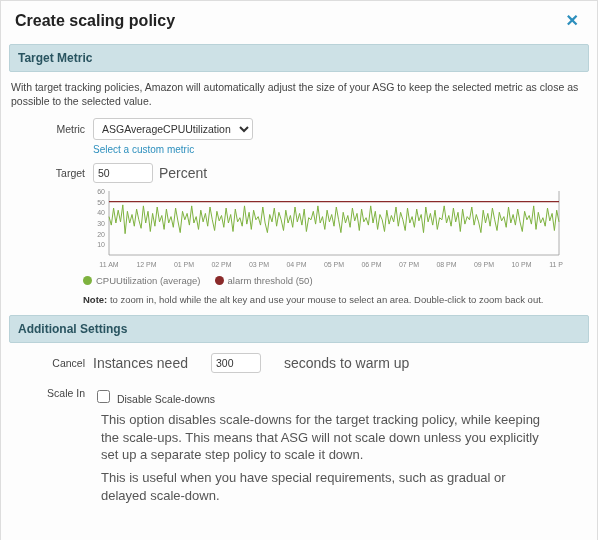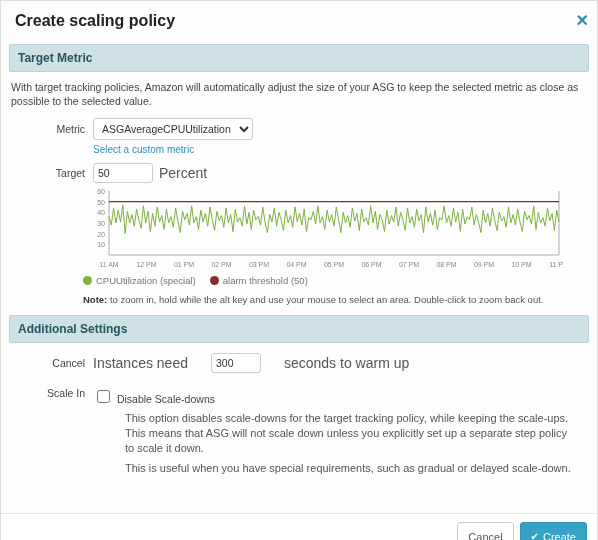--- a/index.html
+++ b/index.html
@@ -12,21 +12,21 @@
     width: 598px;
   }
   .dialog {
     width: 598px;
     border: 1px solid #ddd;
     background: #fdfdfd;
   }
   .dlg-header {
     display:flex;
     align-items:center;
-    padding: 10px 8px 10px 14px;
+    padding: 10px 18px 10px 14px;
   }
   .dlg-title {
     font-size: 16px;
     font-weight: 600;
     color: #222;
     flex:1;
   }
   .dlg-close {
     color:#2d8fbd;
     font-size:16px;
@@ -98,24 +98,24 @@
     align-items:center;
   }
   .lg-sw { display:inline-block; width:9px; height:9px; border-radius:50%; margin-right:4px; vertical-align:-1px;}
   .note {
     font-size: 9.5px;
     color:#555;
     padding:4px 0 10px 0;
   }
   .note b { color:#333; }
   .warm-help {
-    font-size: 11px;
+    font-size: 13px;
     color:#555;
     line-height:1.35;
-    margin-left:116px;
+    margin-left:92px;
     width: 450px;
   }
   .warm-help p { margin: 5px 0; }
   .footer {
     display:flex;
     justify-content:flex-end;
     gap:6px;
     padding:8px 10px;
     border-top:1px solid #e5e5e5;
     background:#fff;
@@ -192,21 +192,21 @@
           <text x="326" y="78" text-anchor="middle" font-size="7" fill="#888">07 PM</text>
           <text x="363.5" y="78" text-anchor="middle" font-size="7" fill="#888">08 PM</text>
           <text x="401" y="78" text-anchor="middle" font-size="7" fill="#888">09 PM</text>
           <text x="438.5" y="78" text-anchor="middle" font-size="7" fill="#888">10 PM</text>
           <text x="476" y="78" text-anchor="middle" font-size="7" fill="#888">11 PM</text>
           <path d="M26.0 27.6 L28.3 36.1 L30.6 19.1 L32.9 34.0 L35.2 21.2 L37.5 32.9 L39.8 15.9 L42.1 44.7 L44.4 22.3 L46.7 34.0 L49.0 25.5 L51.3 37.2 L53.6 20.1 L55.8 30.8 L58.1 39.3 L60.4 16.9 L62.7 34.0 L65.0 22.3 L67.3 42.5 L69.6 24.4 L71.9 37.2 L74.2 18.0 L76.5 32.9 L78.8 26.5 L81.1 40.4 L83.4 20.1 L85.7 34.0 L88.0 27.6 L90.3 38.3 L92.6 19.1 L94.9 31.9 L97.2 43.6 L99.5 22.3 L101.8 30.8 L104.1 24.4 L106.4 36.1 L108.7 16.9 L110.9 34.0 L113.2 27.6 L115.5 40.4 L117.8 21.2 L120.1 32.9 L122.4 24.4 L124.7 37.2 L127.0 18.0 L129.3 30.8 L131.6 41.5 L133.9 22.3 L136.2 31.9 L138.5 26.5 L140.8 38.3 L143.1 19.1 L145.4 34.0 L147.7 25.5 L150.0 42.5 L152.3 20.1 L154.6 32.9 L156.9 28.7 L159.2 37.2 L161.5 16.9 L163.8 35.1 L166.1 23.3 L168.3 40.4 L170.6 21.2 L172.9 30.8 L175.2 27.6 L177.5 36.1 L179.8 18.0 L182.1 34.0 L184.4 43.6 L186.7 25.5 L189.0 32.9 L191.3 19.1 L193.6 37.2 L195.9 23.3 L198.2 30.8 L200.5 41.5 L202.8 21.2 L205.1 34.0 L207.4 26.5 L209.7 38.3 L212.0 18.0 L214.3 32.9 L216.6 24.4 L218.9 36.1 L221.2 20.1 L223.4 42.5 L225.7 28.7 L228.0 30.8 L230.3 22.3 L232.6 35.1 L234.9 16.9 L237.2 34.0 L239.5 27.6 L241.8 40.4 L244.1 21.2 L246.4 32.9 L248.7 25.5 L251.0 37.2 L253.3 18.0 L255.6 30.8 L257.9 43.6 L260.2 23.3 L262.5 34.0 L264.8 26.5 L267.1 38.3 L269.4 19.1 L271.7 31.9 L274.0 24.4 L276.3 41.5 L278.6 20.1 L280.8 32.9 L283.1 28.7 L285.4 36.1 L287.7 16.9 L290.0 34.0 L292.3 22.3 L294.6 40.4 L296.9 25.5 L299.2 30.8 L301.5 42.5 L303.8 21.2 L306.1 35.1 L308.4 26.5 L310.7 32.9 L313.0 18.0 L315.3 37.2 L317.6 23.3 L319.9 30.8 L322.2 41.5 L324.5 19.1 L326.8 34.0 L329.1 27.6 L331.4 38.3 L333.7 20.1 L335.9 31.9 L338.2 25.5 L340.5 43.6 L342.8 18.0 L345.1 32.9 L347.4 24.4 L349.7 36.1 L352.0 21.2 L354.3 40.4 L356.6 28.7 L358.9 30.8 L361.2 16.9 L363.5 34.0 L365.8 26.5 L368.1 37.2 L370.4 19.1 L372.7 32.9 L375.0 23.3 L377.3 42.5 L379.6 20.1 L381.9 35.1 L384.2 27.6 L386.5 30.8 L388.8 18.0 L391.1 36.1 L393.3 25.5 L395.6 32.9 L397.9 43.6 L400.2 21.2 L402.5 34.0 L404.8 24.4 L407.1 37.2 L409.4 19.1 L411.7 30.8 L414.0 41.5 L416.3 23.3 L418.6 31.9 L420.9 27.6 L423.2 38.3 L425.5 18.0 L427.8 34.0 L430.1 25.5 L432.4 36.1 L434.7 20.1 L437.0 32.9 L439.3 42.5 L441.6 22.3 L443.9 30.8 L446.2 26.5 L448.4 35.1 L450.7 16.9 L453.0 40.4 L455.3 23.3 L457.6 34.0 L459.9 28.7 L462.2 37.2 L464.5 19.1 L466.8 31.9 L469.1 24.4 L471.4 41.5 L473.7 21.2 L476.0 32.9 " fill="none" stroke="#7eb23f" stroke-width="1"></path>
           <line x1="26" y1="12.666666666666664" x2="476" y2="12.666666666666664" stroke="#8a2a2a" stroke-width="1.2"></line>
         </svg>
 
       <div class="legend">
-        <span><span class="lg-sw" id="lg-s1" style="background: rgb(126, 178, 63);"></span><span>CPUUtilization (special)</span></span>
+        <span><span class="lg-sw" id="lg-s1" style="background: rgb(126, 178, 63);"></span><span>CPUUtilization (average)</span></span>
         <span><span class="lg-sw" id="lg-s2" style="background: rgb(138, 42, 42);"></span><span>alarm threshold (50)</span></span>
       </div>
 
       <div class="note">
         <b>Note:</b><span> to zoom in, hold while the alt key and use your mouse to select an area. Double-click to zoom back out.</span>
       </div>
     </div>
 
     <div class="section-hd">Additional Settings</div>
 

